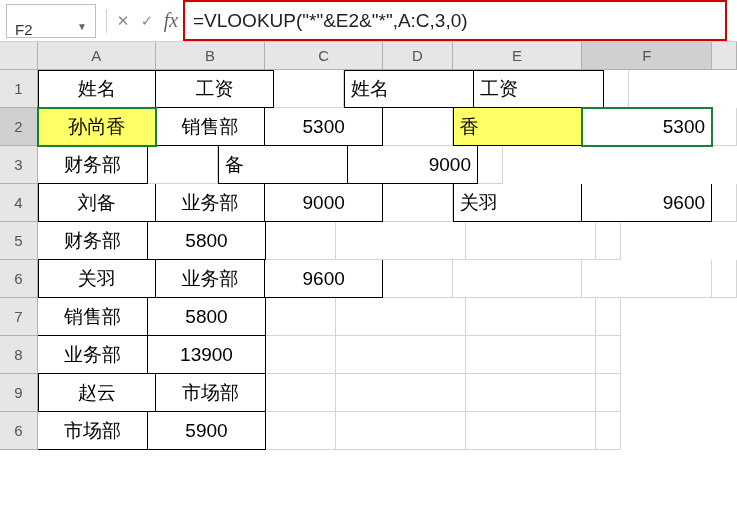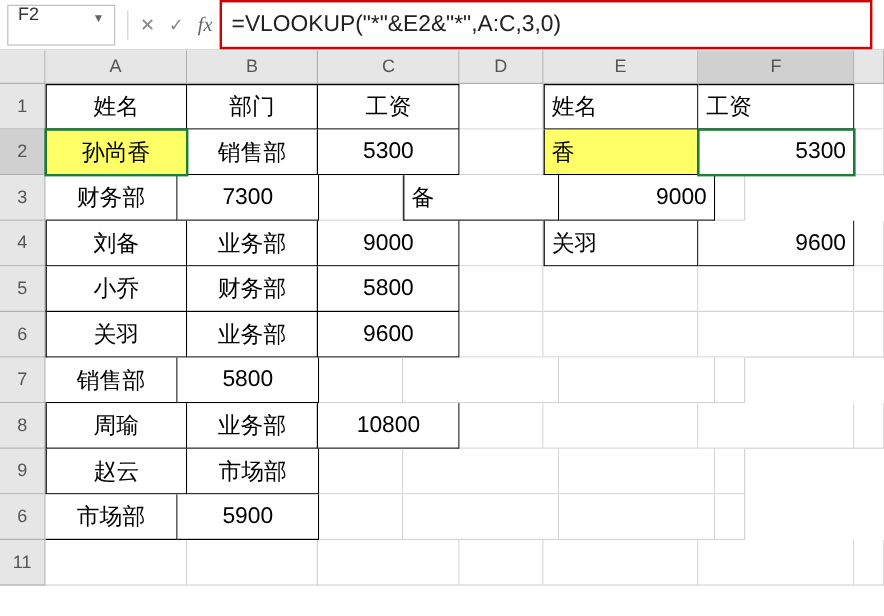--- a/index.html
+++ b/index.html
@@ -15,21 +15,21 @@
     align-items: center;
     height: 42px;
     border-bottom: 1px solid #d0d0d0;
     background: #fff;
   }
   .name-box {
     width: 90px;
     height: 30px;
     border: 1px solid #c0c0c0;
     display: flex;
-    align-items: flex-end;
+    align-items: flex-start;
     padding: 16px 8px;
     margin: 0 6px;
     font-size: 15px;
     color: #333;
     background: #fff;
   }
   .name-box-dropdown {
     margin-left: auto;
     color: #666;
     font-size: 10px;
@@ -46,21 +46,21 @@
     display: flex;
     align-items: center;
     justify-content: center;
     color: #888;
     font-size: 15px;
   }
   .fx-label {
     font-style: italic;
     font-family: "Times New Roman", serif;
     color: #666;
-    font-size: 17px;
+    font-size: 20px;
   }
   .formula-input-wrap {
     flex: 1;
     height: 100%;
     border: 2px solid #d40000;
     margin-right: 10px;
     display: flex;
     align-items: center;
     padding: 0 8px;
   }
@@ -184,21 +184,20 @@
     <div class="colhead colC">C</div>
     <div class="colhead colD">D</div>
     <div class="colhead colE">E</div>
     <div class="colhead colF selected">F</div>
     <div class="colhead colG"></div>
   </div>
 
   <div class="row">
     <div class="rowhead">1</div>
     <div class="cell colA center thick-border thick-top thick-left">姓名</div>
-    <div class="cell colB center thick-border thick-top">部门</div>
     <div class="cell colC center thick-border thick-top">工资</div>
     <div class="cell colD"></div>
     <div class="cell colE left thick-border thick-top thick-left">姓名</div>
     <div class="cell colF left thick-border thick-top">工资</div>
     <div class="cell colG"></div>
   </div>
 
   <div class="row">
     <div class="rowhead selected">2</div>
     <div class="cell colA center thick-border thick-left hl refhl">孙尚香</div>
@@ -206,41 +205,39 @@
     <div class="cell colC center thick-border">5300</div>
     <div class="cell colD"></div>
     <div class="cell colE left thick-border thick-left hl">香</div>
     <div class="cell colF right thick-border active">5300</div>
     <div class="cell colG"></div>
   </div>
 
   <div class="row">
     <div class="rowhead">3</div>
     <div class="cell colB center thick-border">财务部</div>
-    <div class="cell colC center thick-border">7300</div>
     <div class="cell colD"></div>
     <div class="cell colE left thick-border thick-left">备</div>
     <div class="cell colF right thick-border">9000</div>
     <div class="cell colG"></div>
   </div>
 
   <div class="row">
     <div class="rowhead">4</div>
     <div class="cell colA center thick-border thick-left">刘备</div>
     <div class="cell colB center thick-border">业务部</div>
     <div class="cell colC center thick-border">9000</div>
     <div class="cell colD"></div>
     <div class="cell colE left thick-border thick-left">关羽</div>
     <div class="cell colF right thick-border">9600</div>
     <div class="cell colG"></div>
   </div>
 
   <div class="row">
     <div class="rowhead">5</div>
-    <div class="cell colA center thick-border thick-left">小乔</div>
     <div class="cell colB center thick-border">财务部</div>
     <div class="cell colC center thick-border">5800</div>
     <div class="cell colD"></div>
     <div class="cell colE"></div>
     <div class="cell colF"></div>
     <div class="cell colG"></div>
   </div>
 
   <div class="row">
     <div class="rowhead">6</div>
@@ -258,23 +255,22 @@
     <div class="cell colB center thick-border">销售部</div>
     <div class="cell colC center thick-border">5800</div>
     <div class="cell colD"></div>
     <div class="cell colE"></div>
     <div class="cell colF"></div>
     <div class="cell colG"></div>
   </div>
 
   <div class="row">
     <div class="rowhead">8</div>
-    <div class="cell colA center thick-border thick-left">周瑜</div>
     <div class="cell colB center thick-border">业务部</div>
-    <div class="cell colC center thick-border">10800</div>
+    <div class="cell colC center thick-border">13900</div>
     <div class="cell colD"></div>
     <div class="cell colE"></div>
     <div class="cell colF"></div>
     <div class="cell colG"></div>
   </div>
 
   <div class="row">
     <div class="rowhead">9</div>
     <div class="cell colA center thick-border thick-left">赵云</div>
     <div class="cell colB center thick-border">市场部</div>
@@ -287,23 +283,13 @@
   <div class="row">
     <div class="rowhead">6</div>
     <div class="cell colB center thick-border">市场部</div>
     <div class="cell colC center thick-border">5900</div>
     <div class="cell colD"></div>
     <div class="cell colE"></div>
     <div class="cell colF"></div>
     <div class="cell colG"></div>
   </div>
 
-  <div class="row">
-    <div class="rowhead">11</div>
-    <div class="cell colA"></div>
-    <div class="cell colB"></div>
-    <div class="cell colC"></div>
-    <div class="cell colD"></div>
-    <div class="cell colE"></div>
-    <div class="cell colF"></div>
-    <div class="cell colG"></div>
-  </div>
 </div>
 
 </body></html>

